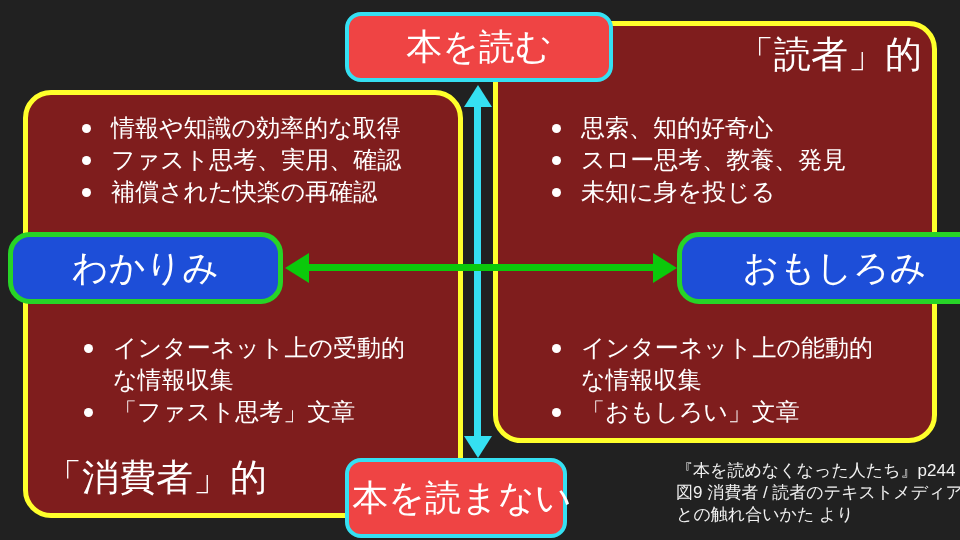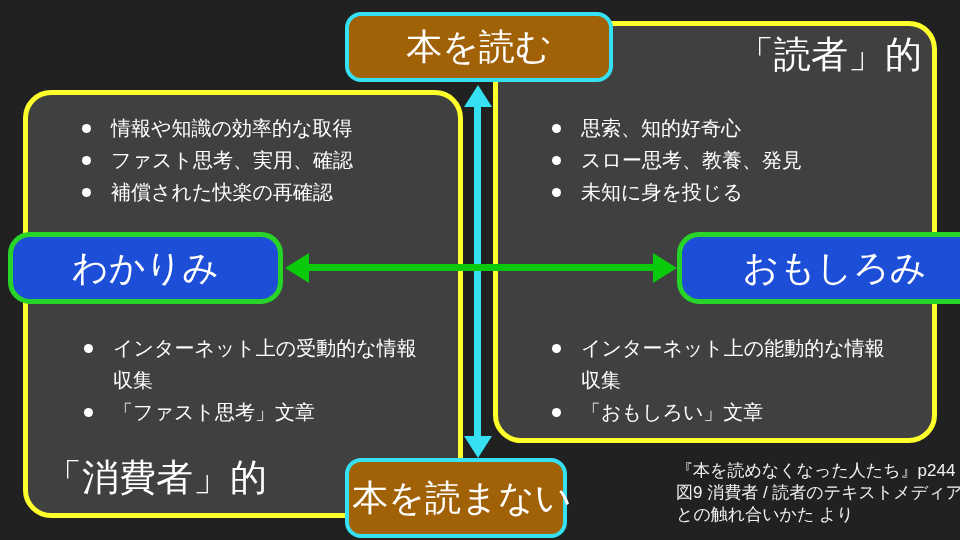--- a/index.html
+++ b/index.html
@@ -7,21 +7,21 @@
     position:relative;
     width:960px;height:540px;
     background:#212121;
     overflow:hidden;
     font-family:"Liberation Sans","DejaVu Sans",sans-serif;
     color:#ffffff;
   }
   
   .panel{
     position:absolute;
-    background:#404040;
+    background:#7f1d1d;
     border:5px solid #ffff2b;
     border-radius:28px;
     box-sizing:border-box;
     z-index:1;
   }
   .panel-left{left:23px;top:90px;width:440px;height:428px;}
   .panel-right{left:493px;top:21px;width:444px;height:422px;}
 
   
   .bullets{position:absolute;}
@@ -30,21 +30,21 @@
   .bullets-top-right{left:54px;top:86px;}
   .bullets-bottom-right{left:54px;top:306px;}
   .bullet-item{display:flex;align-items:flex-start;}
   .dot{
     flex:0 0 auto;
     width:9px;height:9px;border-radius:50%;
     background:#ffffff;
     margin:12px 20px 0 0;
   }
   .bt{
-    font-size:20px;line-height:32px;
+    font-size:24px;line-height:32px;
     max-width:310px;
     color:#ffffff;
   }
 
   
   .corner-label{
     position:absolute;
     font-size:37px;line-height:1.1;
     color:#ffffff;white-space:nowrap;
   }
@@ -55,21 +55,21 @@
   .axis-box{
     position:absolute;
     box-sizing:border-box;
     display:flex;align-items:center;justify-content:center;
     font-size:36px;
     color:#ffffff;
     z-index:4;
     white-space:nowrap;
   }
   .box-teal{
-    background:#a16207;
+    background:#ef4444;
     border:4px solid #35e0f2;
     border-radius:16px;
   }
   .box-green{
     background:#1d4ed8;
     border:5px solid #27d427;
     border-radius:22px;
   }
   .box-top{left:345px;top:12px;width:268px;height:70px;}
   .box-bottom{left:345px;top:458px;width:222px;height:80px;padding-left:12px;}

